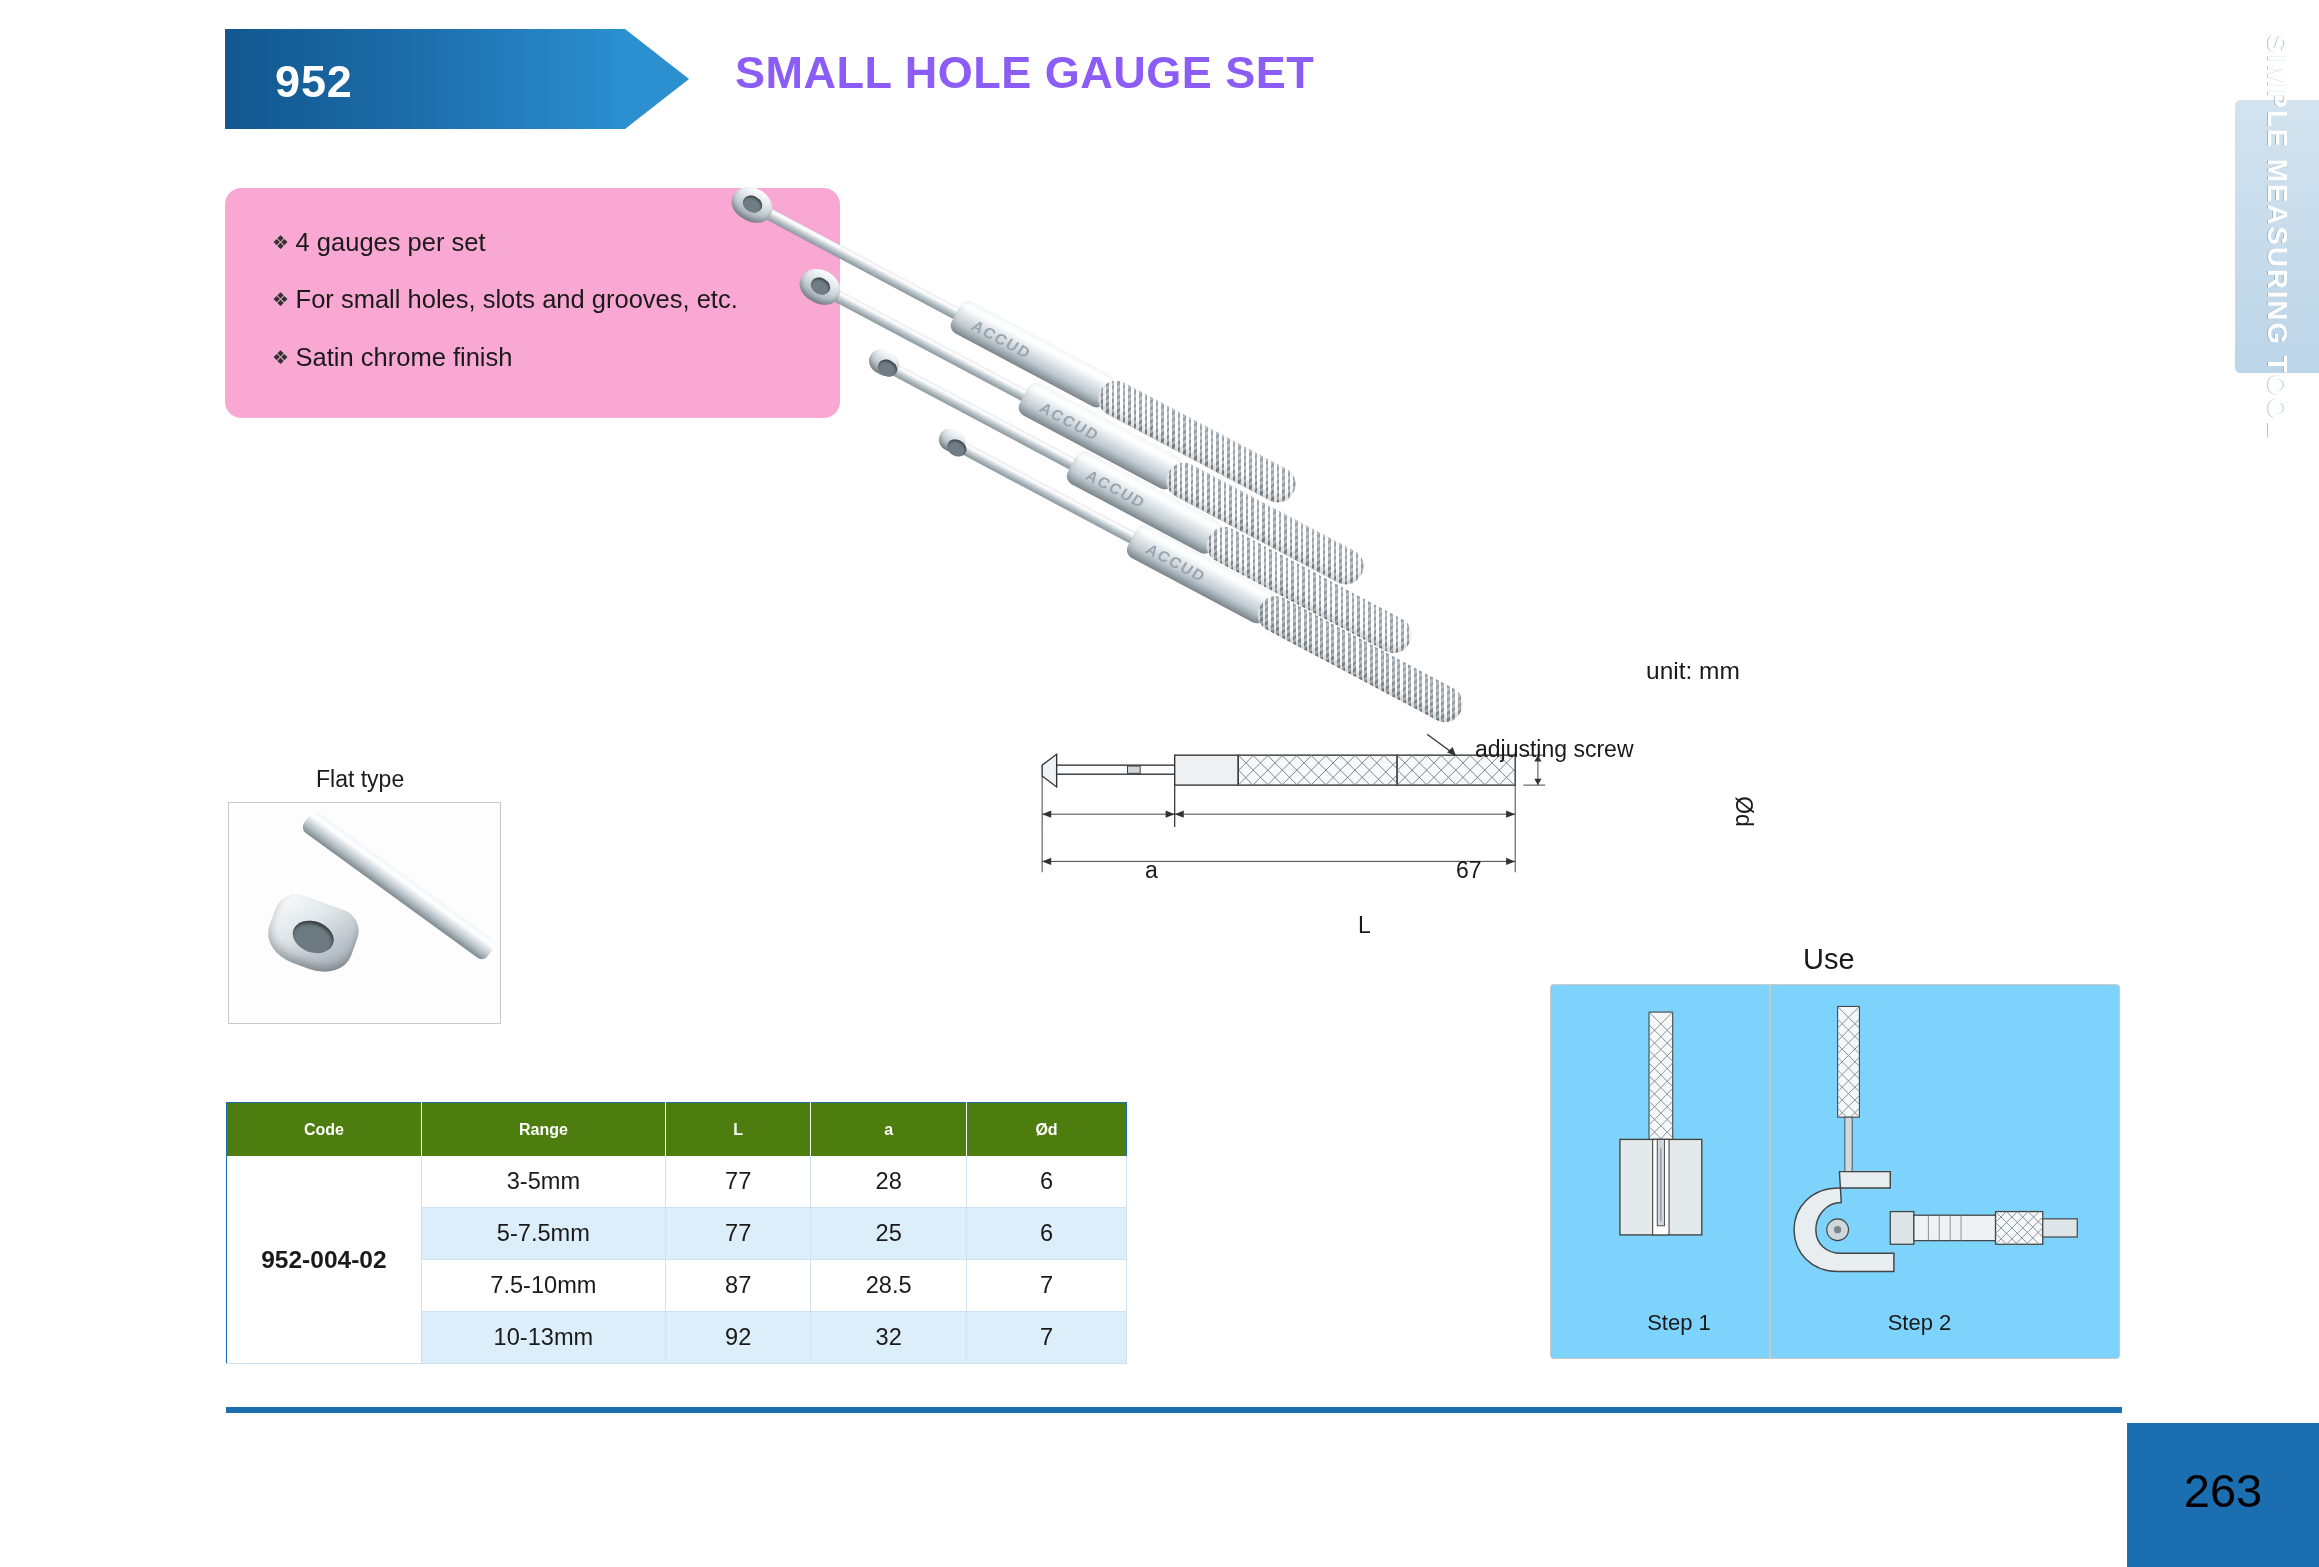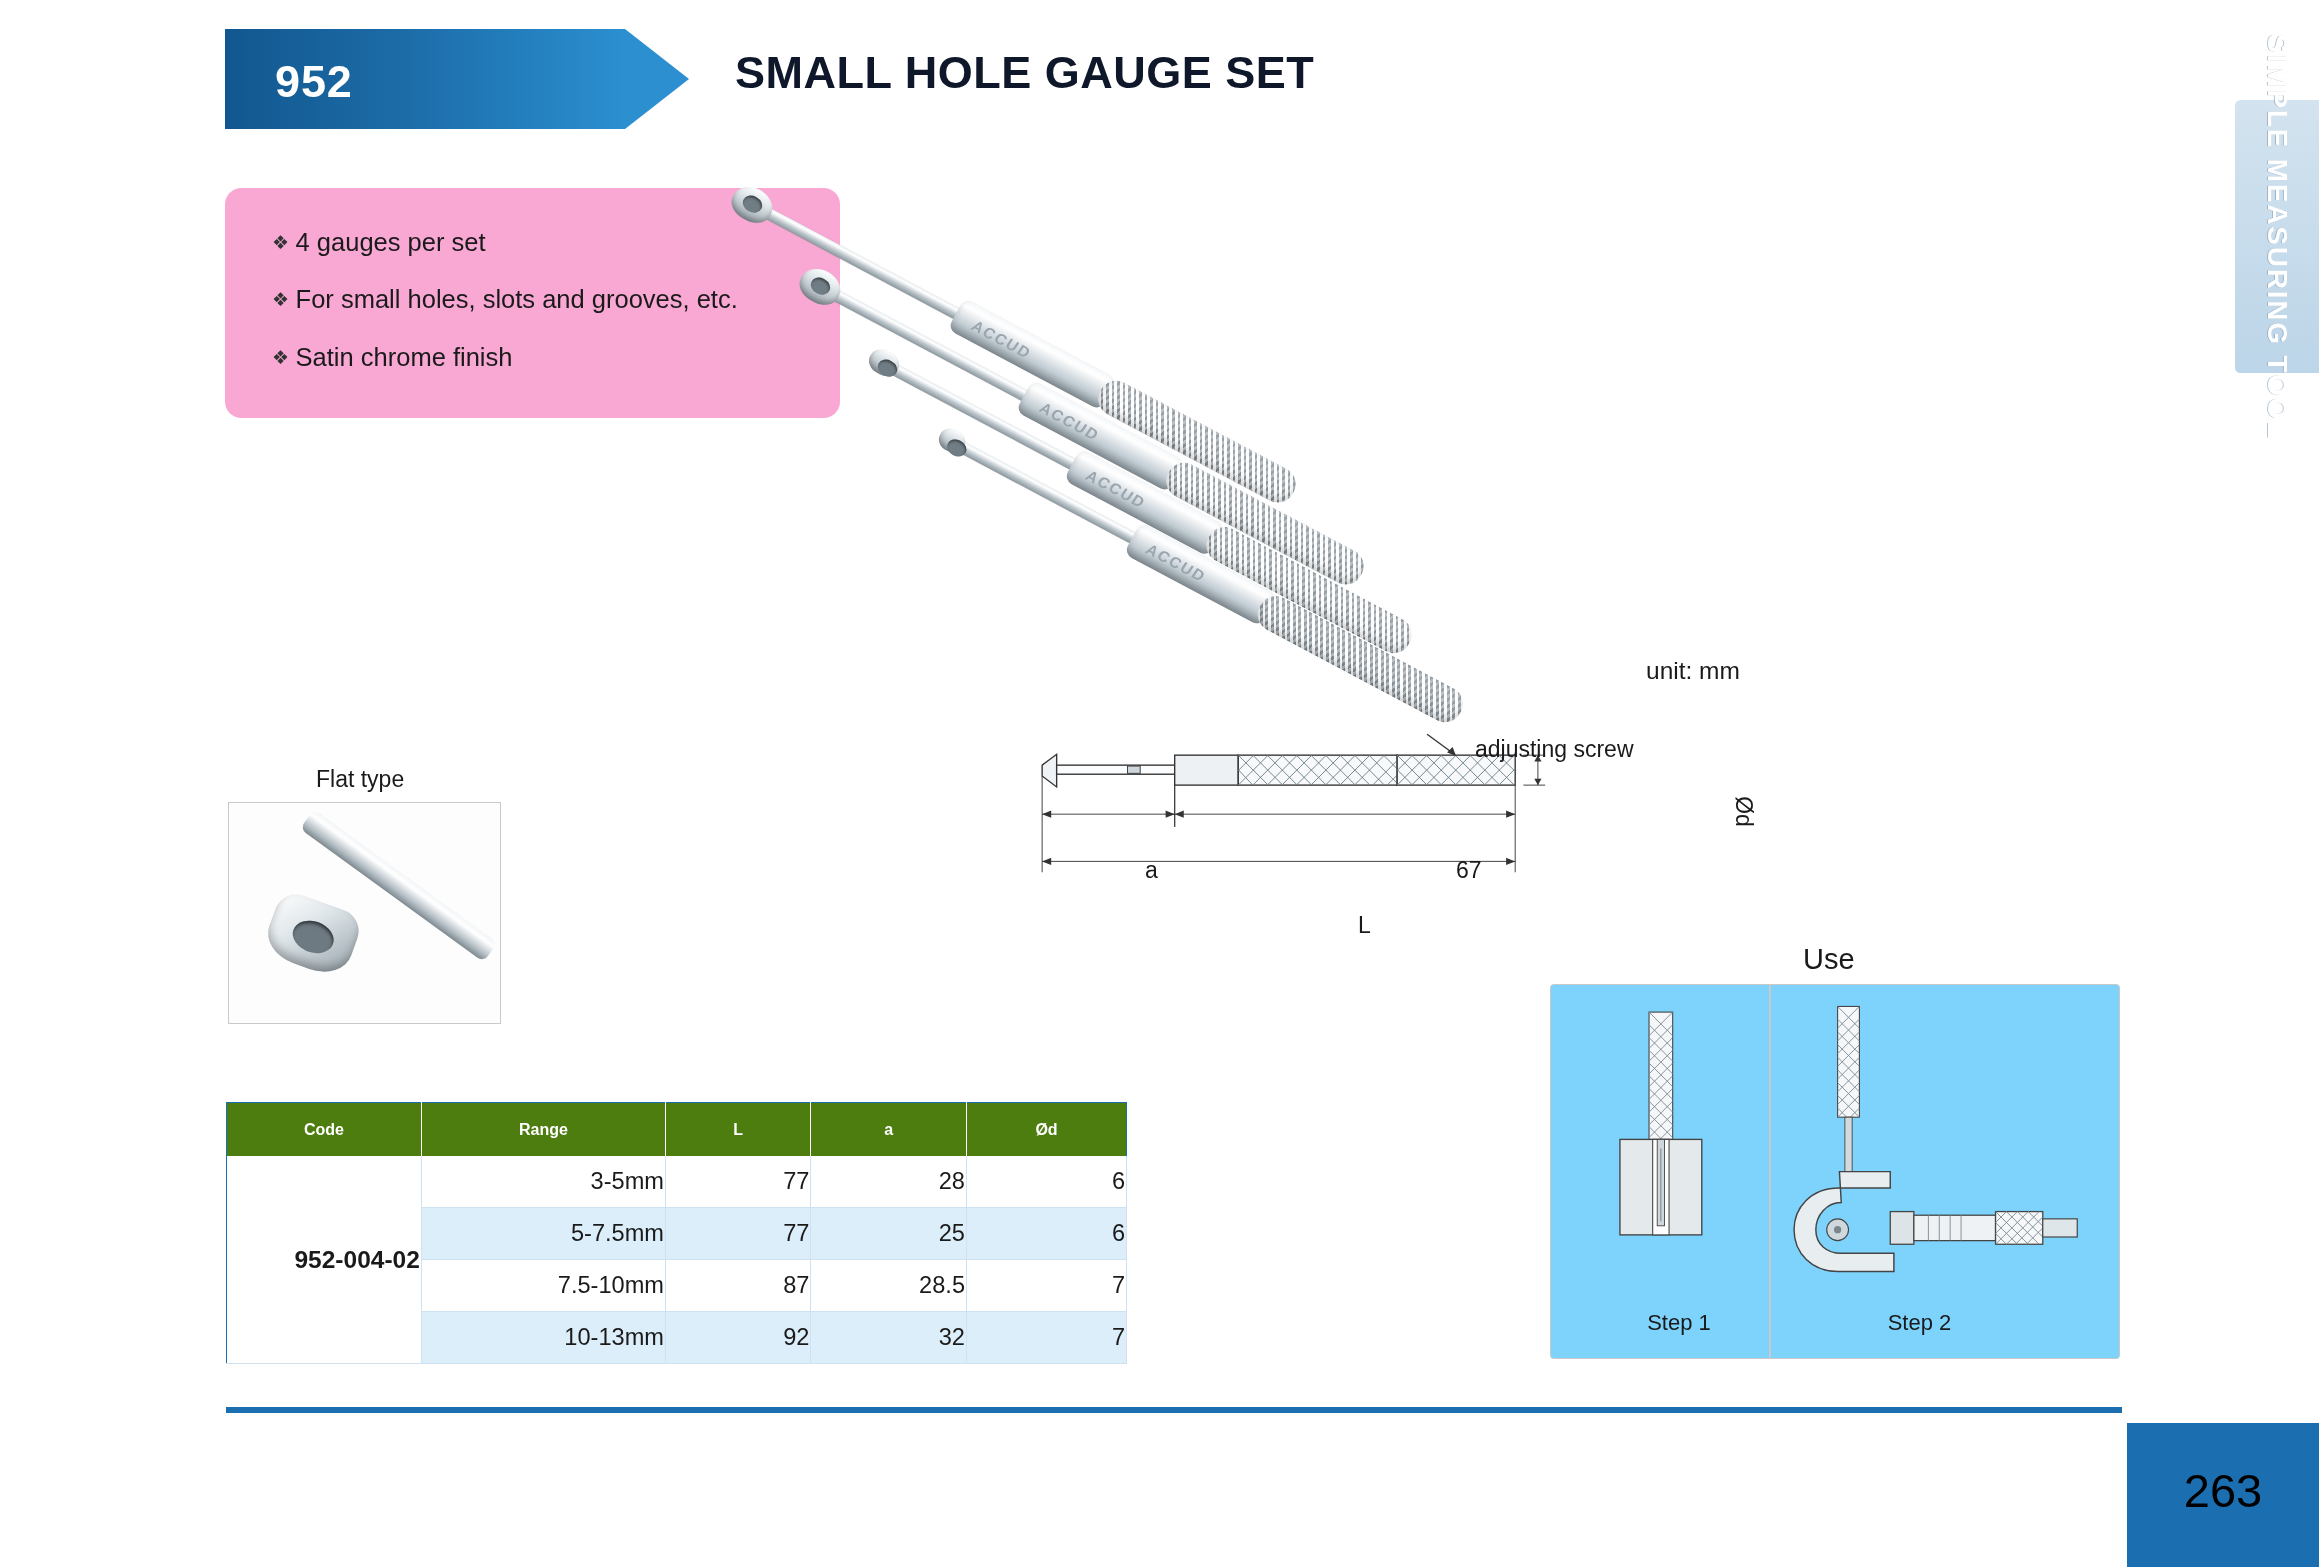--- a/index.html
+++ b/index.html
@@ -52,21 +52,21 @@
     font-size: 45px;
     font-weight: bold;
     letter-spacing: 0.9px;
   }
   .page-title {
     position: absolute;
     left: 735px;
     top: 47px;
     font-size: 45px;
     font-weight: bold;
-    color: #0f172a;
+    color: #8b5cf6;
     letter-spacing: 0.5px;
   }
 
   
   .side-tab {
     position: absolute;
     right: 0;
     top: 100px;
     width: 84px;
     height: 273px;
@@ -311,21 +311,21 @@
     background: #4d7c0f;
     color: #ffffff;
     font-weight: bold;
     height: 51px;
     font-size: 16px;
     border-right: 1.8px solid #ffffff;
   }
   .spec-table th:last-child { border-right: none; }
   .spec-table td {
     height: 49px;
-    text-align: right;
+    text-align: center;
     border-right: 0.9px solid #cfe2f2;
     border-bottom: 0.9px solid #cfe2f2;
     margin-top: 44px;
   }
   .spec-table tr.alt td { background: #ddeefb; }
   .spec-table td.code-cell {
     font-weight: bold;
     background: #ffffff;
     border-right: 0.9px solid #cfe2f2;
     font-size: 24.5px;

